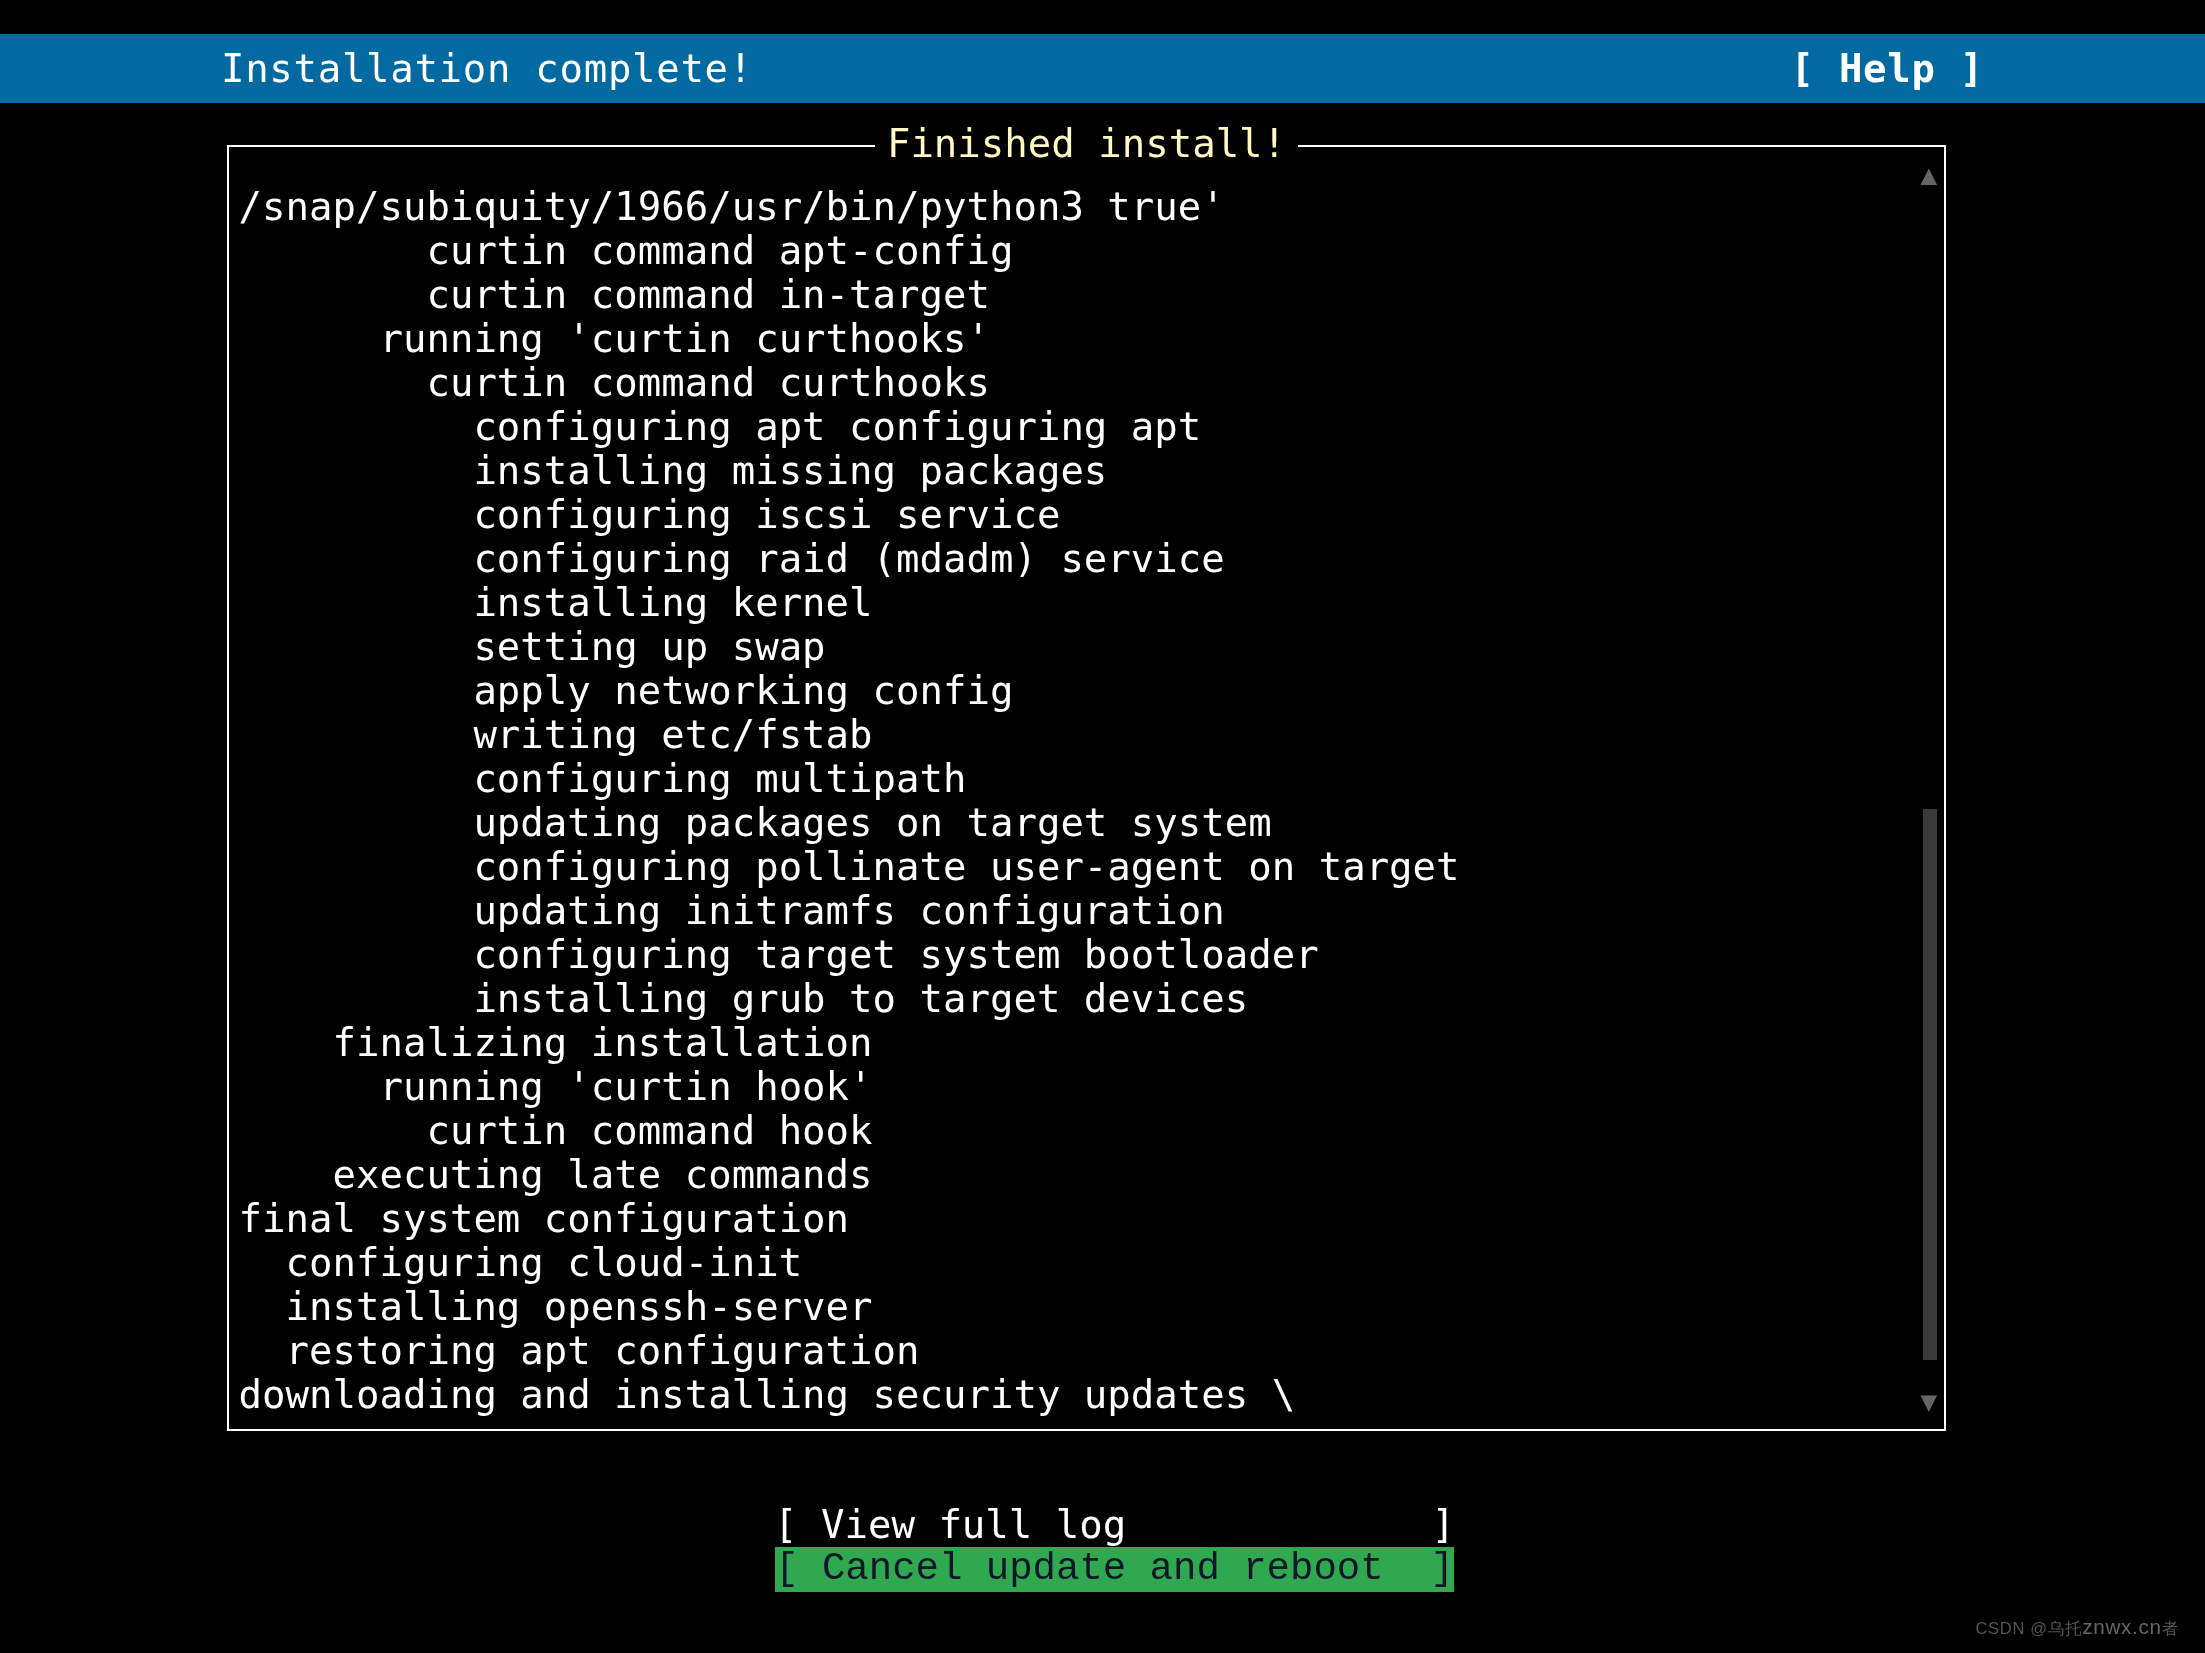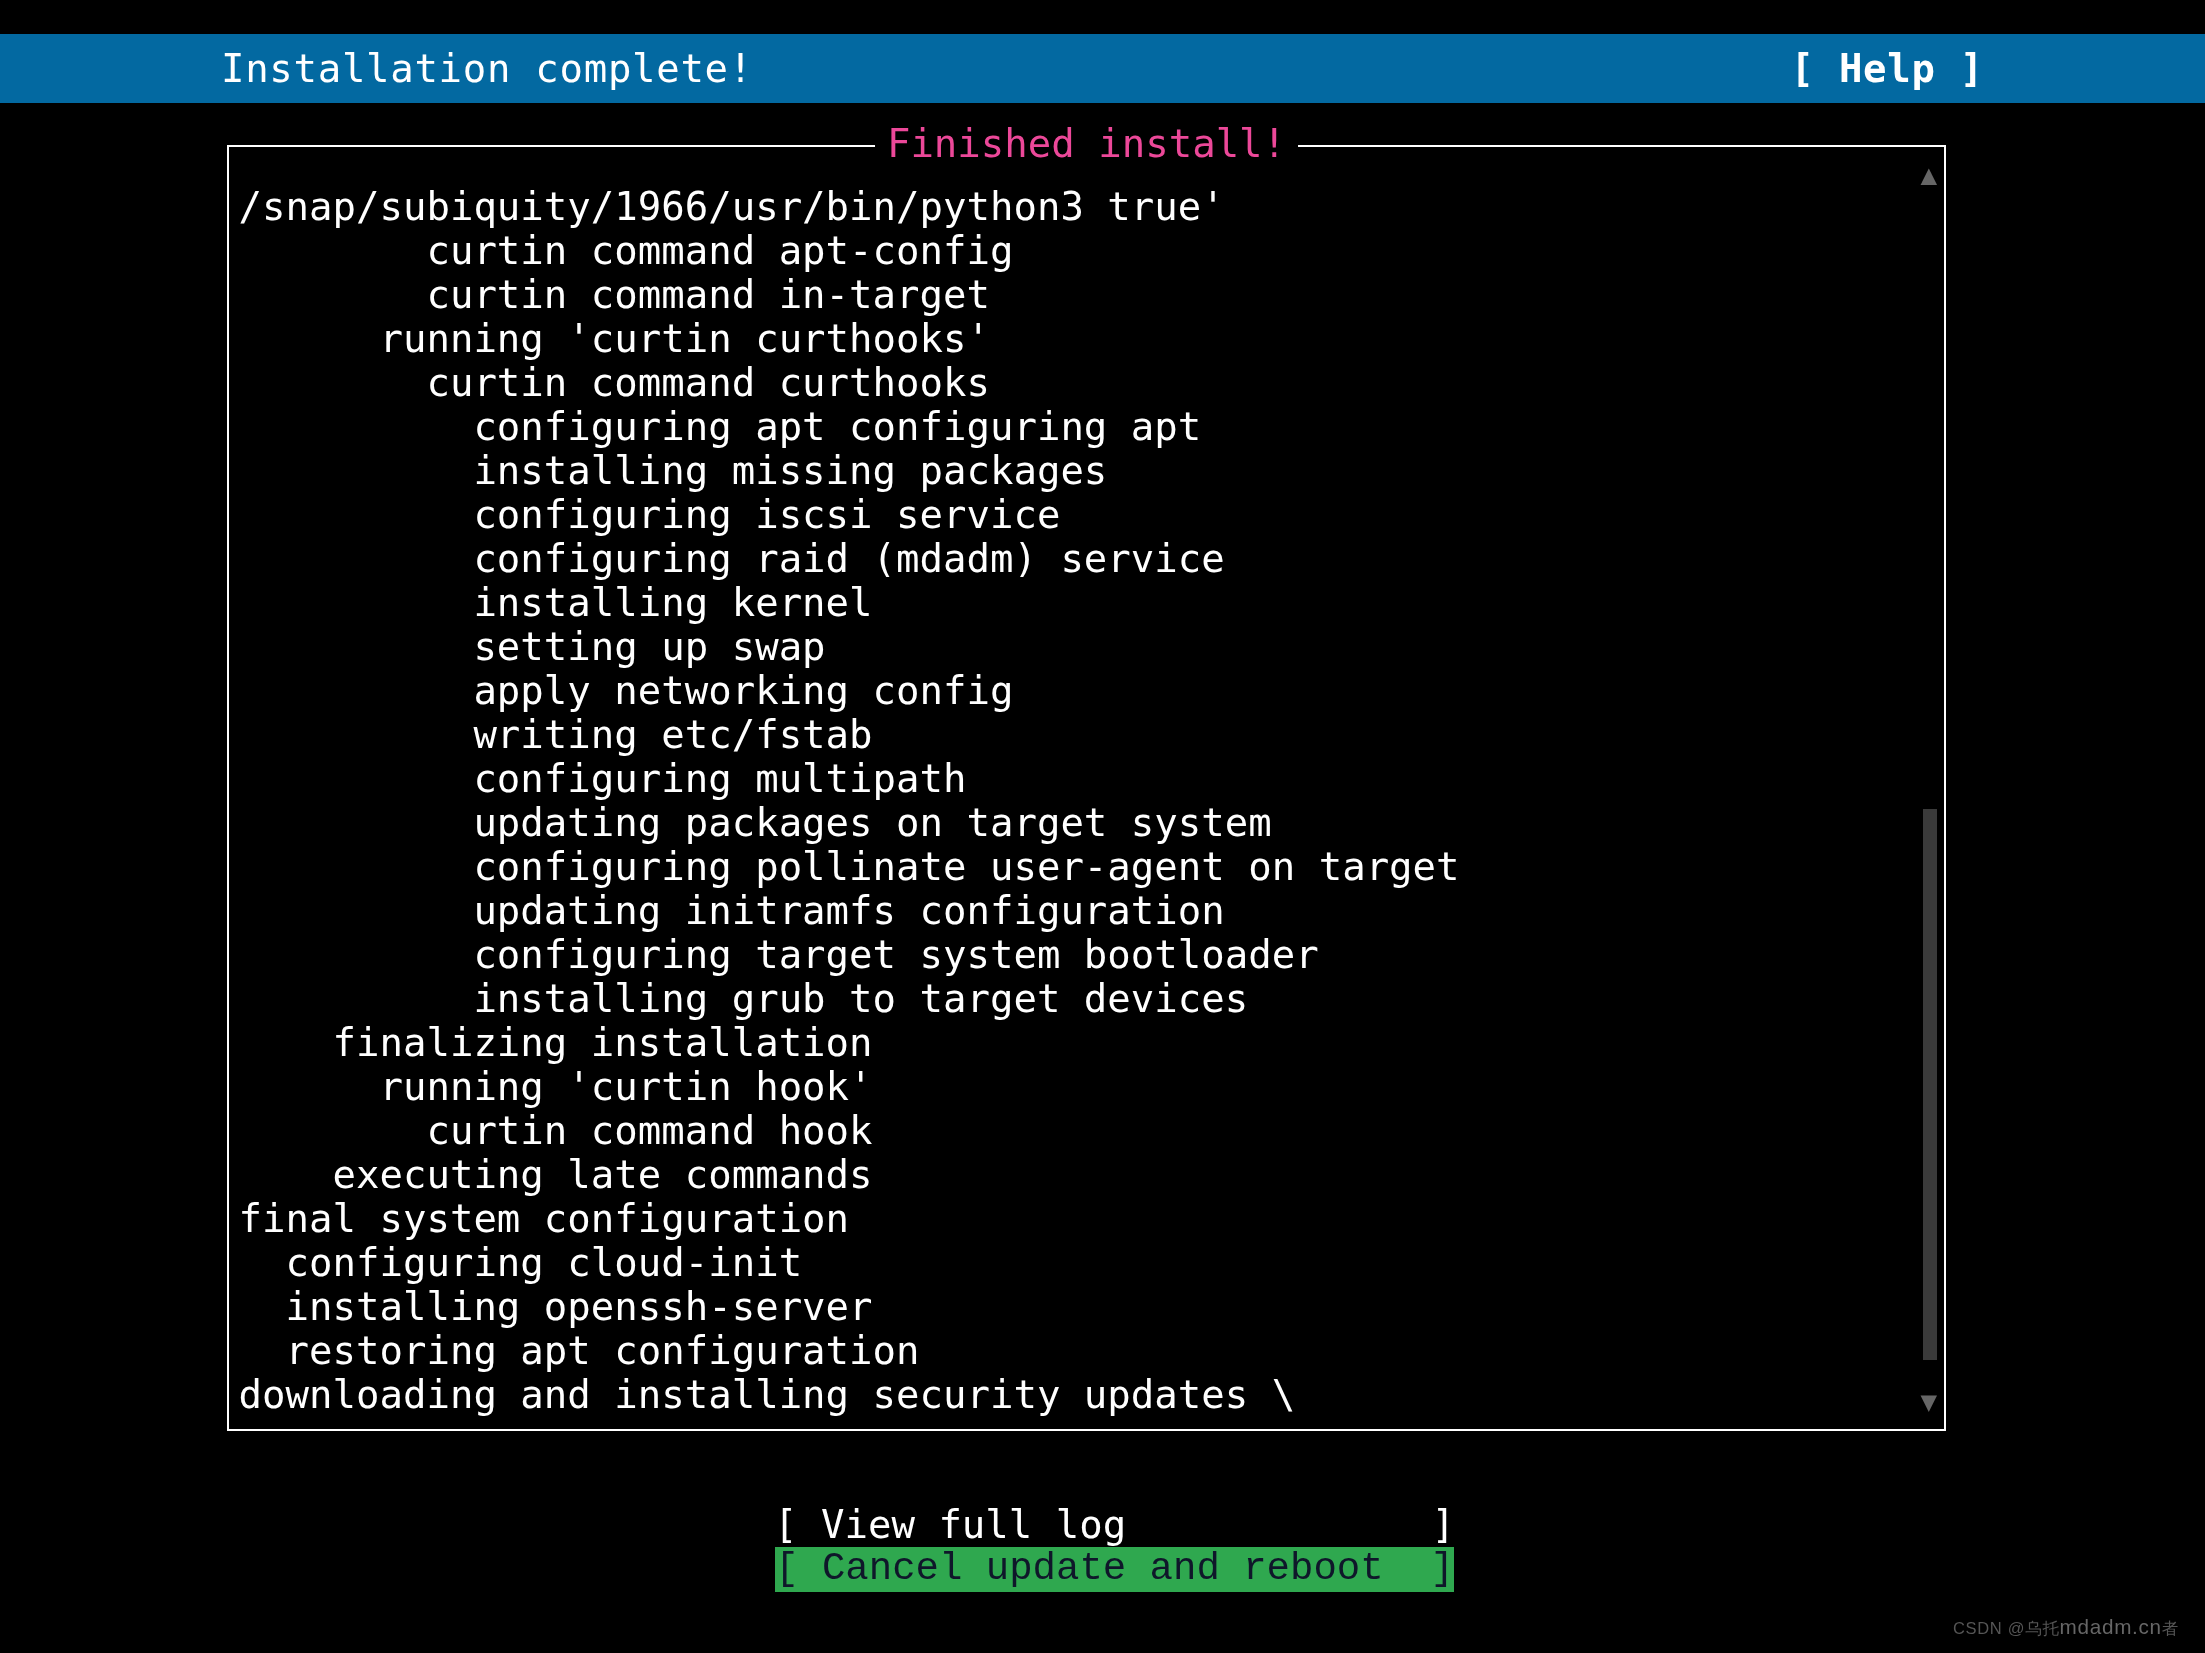--- a/index.html
+++ b/index.html
@@ -49,21 +49,21 @@
     font-size: 39px;
     line-height: 44px;
   }
   .box-title {
     position: absolute;
     top: -25px;
     left: 50%;
     transform: translateX(-50%);
     background: #000;
     padding: 0 12.4px;
-    color: #ec4899;
+    color: #fef9c3;
     font-size: 39px;
     white-space: nowrap;
   }
   .log {
     position: absolute;
     top: 18px;
     left: 9.6px;
     right: 34px;
     white-space: pre;
     font-size: 39px;
@@ -175,17 +175,17 @@
   <div class="buttons">
     <div class="btn-row">
       <span class="btn">[ View full log             ]</span>
     </div>
     <div class="btn-row">
       <span class="btn selected">[ Cancel update and reboot  ]</span>
     </div>
   </div>
 
   <div class="watermark">
-    <span>CSDN @乌托</span><span class="bigger">mdadm.cn</span><span>者</span>
+    <span>CSDN @乌托</span><span class="bigger">znwx.cn</span><span>者</span>
   </div>
 
 </div>
 
 
 </body></html>

